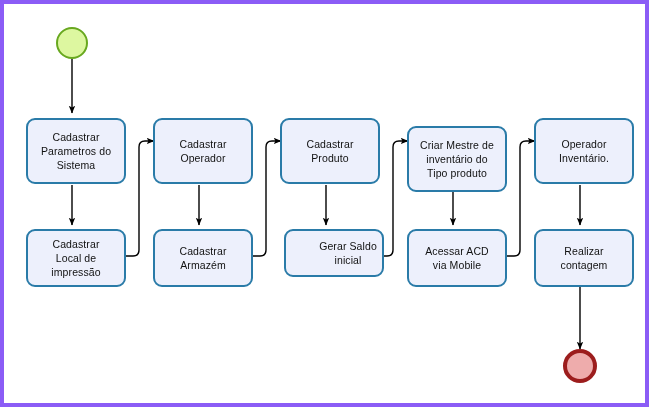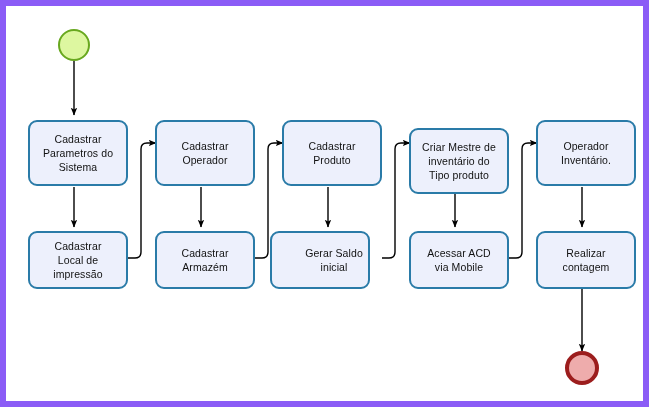--- a/index.html
+++ b/index.html
@@ -9,21 +9,21 @@
   }
   body {
     font-family: "Liberation Sans", sans-serif;
   }
   #canvas {
     position: relative;
     width: 649px;
     height: 407px;
     background: #ffffff;
     box-sizing: border-box;
-    border: 6px solid #8b5cf6;
+    border: 4px solid #8b5cf6;
     overflow: hidden;
   }
   #edges {
     position: absolute;
     left: 0;
     top: 0;
     width: 649px;
     height: 407px;
     pointer-events: none;
   }
@@ -112,21 +112,21 @@
   </div>
   <div class="task" style="left:149px; top:225px; width:100px; height:58px;">
     <span class="task-label">Cadastrar
 Armazém</span>
   </div>
 
   <div class="task" style="left:276px; top:114px; width:100px; height:66px;">
     <span class="task-label">Cadastrar
 Produto</span>
   </div>
-  <div class="task" style="left:264px; top:225px; width:100px; height:58px;padding-left:32px;">
+  <div class="task" style="left:280px; top:225px; width:100px; height:48px;padding-left:32px;">
     <span class="task-label">Gerar Saldo
 inicial</span>
   </div>
 
   <div class="task" style="left:403px; top:122px; width:100px; height:66px;justify-content:flex-end;">
     <span class="task-label">Criar Mestre de
 inventário  do
 Tipo produto</span>
   </div>
   <div class="task" style="left:403px; top:225px; width:100px; height:58px;justify-content:flex-end;">

